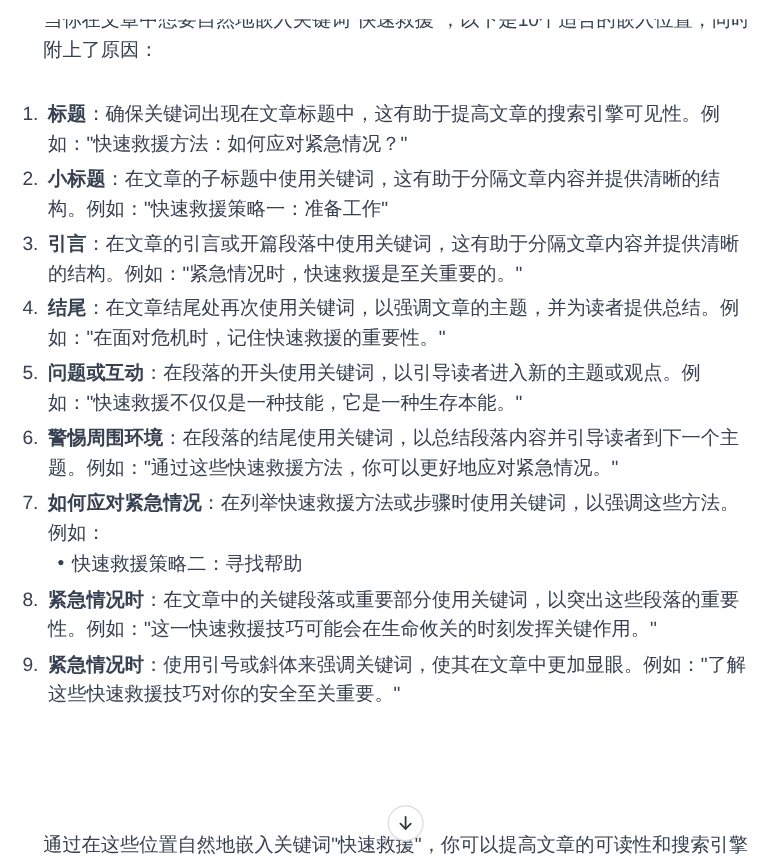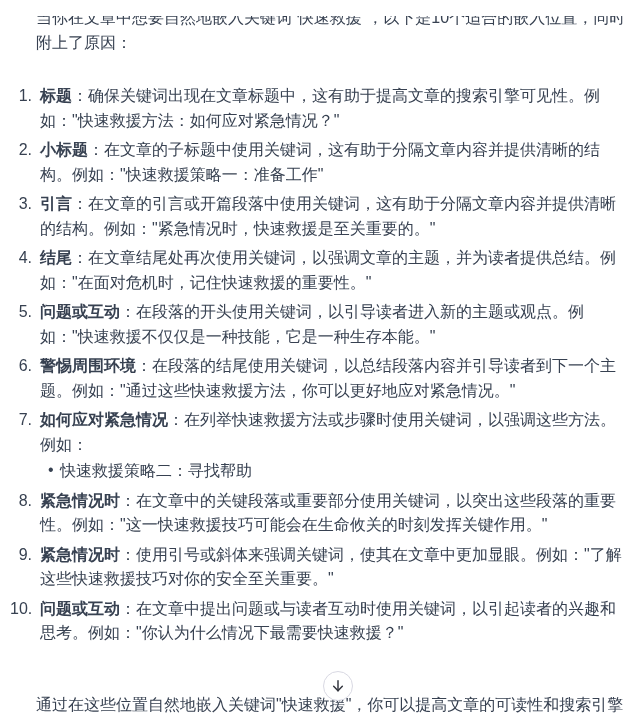--- a/index.html
+++ b/index.html
@@ -152,24 +152,20 @@
         </ul>
       </li>
       <li>
         <span class="num">8.</span>
         <strong class="term">紧急情况时</strong><span>：在文章中的关键段落或重要部分使用关键词，以突出这些段落的重要性。例如："这一快速救援技巧可能会在生命攸关的时刻发挥关键作用。"</span>
       </li>
       <li>
         <span class="num">9.</span>
         <strong class="term">紧急情况时</strong><span>：使用引号或斜体来强调关键词，使其在文章中更加显眼。例如："了解这些快速救援技巧对你的安全至关重要。"</span>
       </li>
-      <li>
-        <span class="num">10.</span>
-        <strong class="term">问题或互动</strong><span>：在文章中提出问题或与读者互动时使用关键词，以引起读者的兴趣和思考。例如："你认为什么情况下最需要快速救援？"</span>
-      </li>
     </ol>
 
   </div>
 
   <div class="top-mask"></div>
 
   <button class="scroll-btn">
     <span style="display:flex;">
       <svg width="16" height="16" viewBox="0 0 24 24" fill="none" stroke="#32353d" stroke-width="2.2" stroke-linecap="round" stroke-linejoin="round">
         <path d="M12 4 L12 19"></path>

